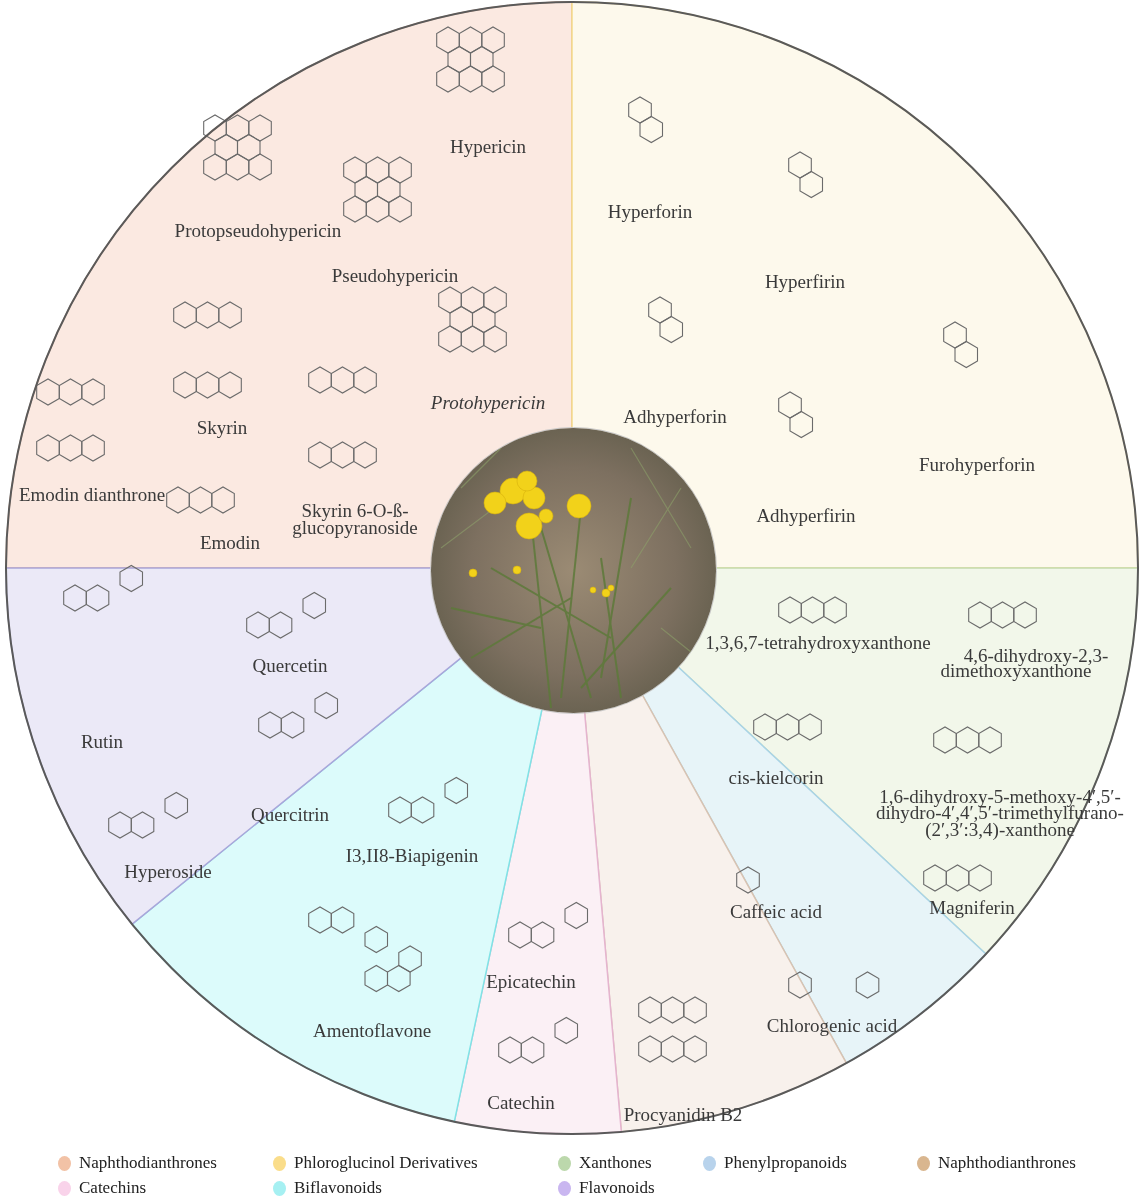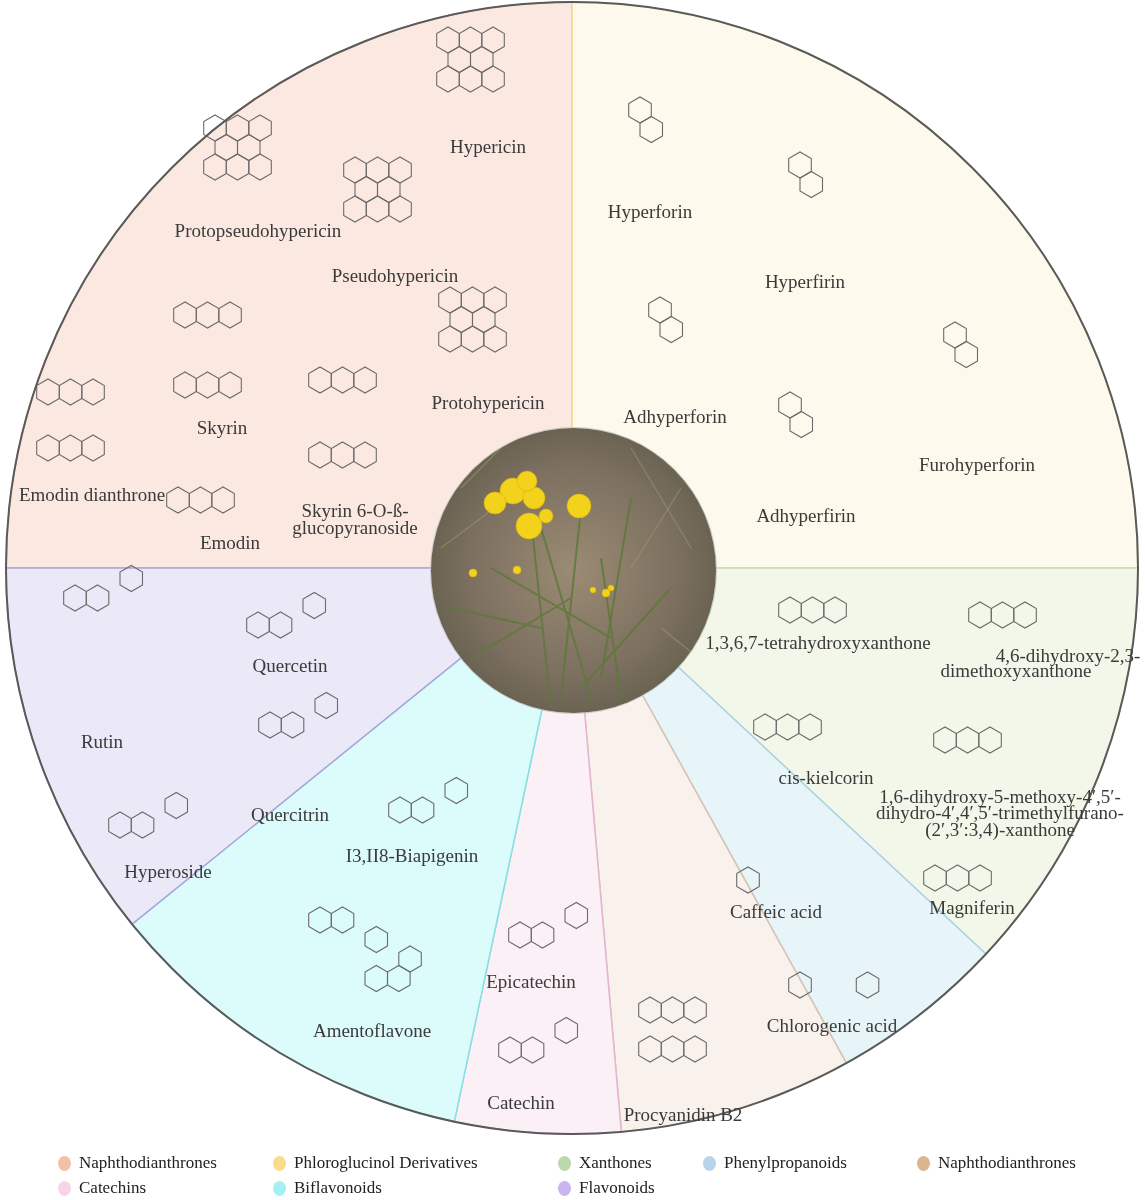--- a/index.html
+++ b/index.html
@@ -254,34 +254,34 @@
         <circle cx="180" cy="160" r="3"></circle>
     </g>
   </svg>
 </div>
 
 <div id="labels">
     <div class="label" style="left: 488px; top: 139px;">Hypericin</div>
     <div class="label" style="left: 258px; top: 223px;">Protopseudohypericin</div>
     <div class="label" style="left: 395px; top: 268px;">Pseudohypericin</div>
     <div class="label" style="left: 222px; top: 420px;">Skyrin</div>
-    <div class="label" style="left: 488px; top: 395px;">Protohypericin</div>
+    <div class="label" style="left: 488px; top: 395px; font-style: italic;">Protohypericin</div>
     <div class="label" style="left: 92px; top: 487px;">Emodin dianthrone</div>
     <div class="label" style="left: 230px; top: 535px;">Emodin</div>
     <div class="label" style="left: 355px; top: 503px;">Skyrin 6-O-ß-</div>
     <div class="label" style="left: 355px; top: 520px;">glucopyranoside</div>
     <div class="label" style="left: 650px; top: 204px;">Hyperforin</div>
     <div class="label" style="left: 805px; top: 274px;">Hyperfirin</div>
     <div class="label" style="left: 675px; top: 409px;">Adhyperforin</div>
     <div class="label" style="left: 806px; top: 508px;">Adhyperfirin</div>
     <div class="label" style="left: 977px; top: 457px;">Furohyperforin</div>
     <div class="label" style="left: 818px; top: 635px;">1,3,6,7-tetrahydroxyxanthone</div>
-    <div class="label" style="left: 1068px; top: 648px;">4,6-dihydroxy-2,3-</div>
+    <div class="label" style="left: 1036px; top: 648px;">4,6-dihydroxy-2,3-</div>
     <div class="label" style="left: 1016px; top: 663px;">dimethoxyxanthone</div>
-    <div class="label" style="left: 826px; top: 770px; text-align: center;">cis-kielcorin</div>
+    <div class="label" style="left: 776px; top: 770px; text-align: center;">cis-kielcorin</div>
     <div class="label" style="left: 1000px; top: 789px;">1,6-dihydroxy-5-methoxy-4′,5′-</div>
     <div class="label" style="left: 1000px; top: 805px;">dihydro-4′,4′,5′-trimethylfurano-</div>
     <div class="label" style="left: 1000px; top: 822px;">(2′,3′:3,4)-xanthone</div>
     <div class="label" style="left: 972px; top: 900px;">Magniferin</div>
     <div class="label" style="left: 776px; top: 904px;">Caffeic acid</div>
     <div class="label" style="left: 832px; top: 1018px;">Chlorogenic acid</div>
     <div class="label" style="left: 683px; top: 1075px; margin-top: 32px;">Procyanidin B2</div>
     <div class="label" style="left: 531px; top: 974px;">Epicatechin</div>
     <div class="label" style="left: 521px; top: 1095px;">Catechin</div>
     <div class="label" style="left: 412px; top: 848px;">I3,II8-Biapigenin</div>

